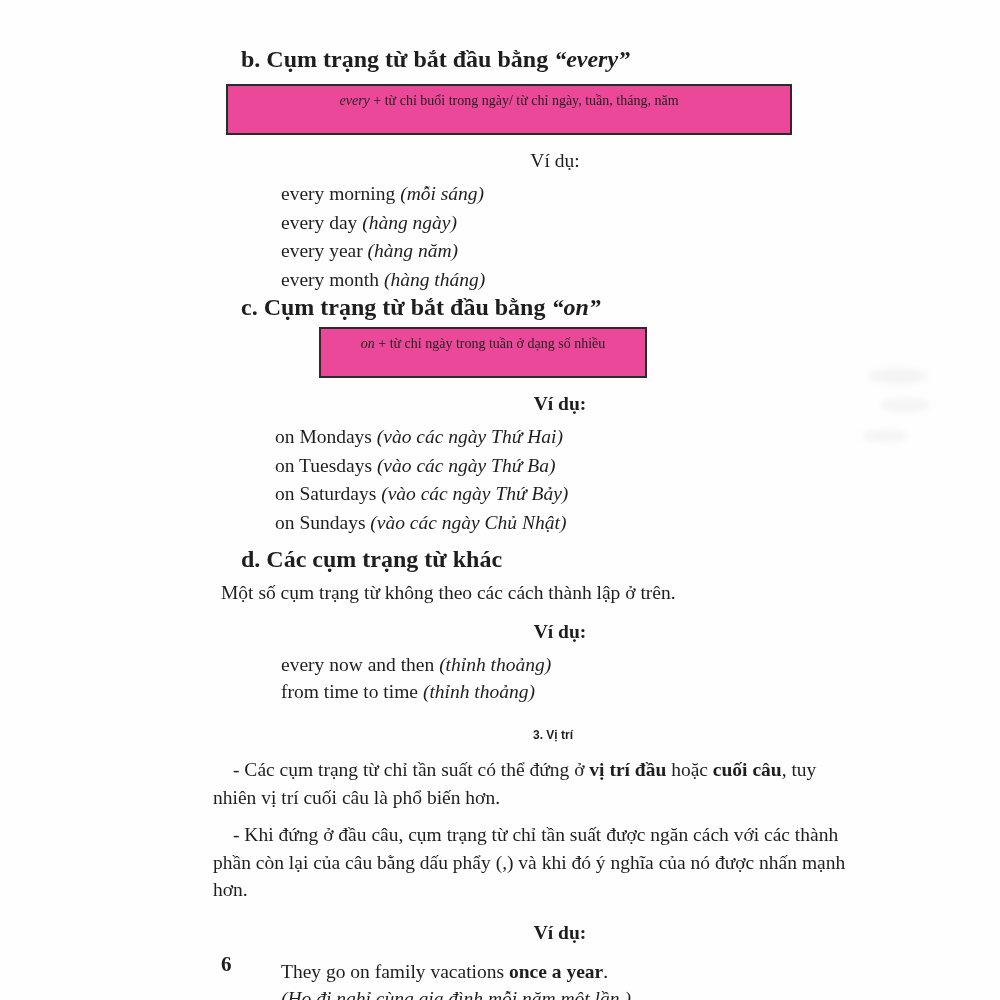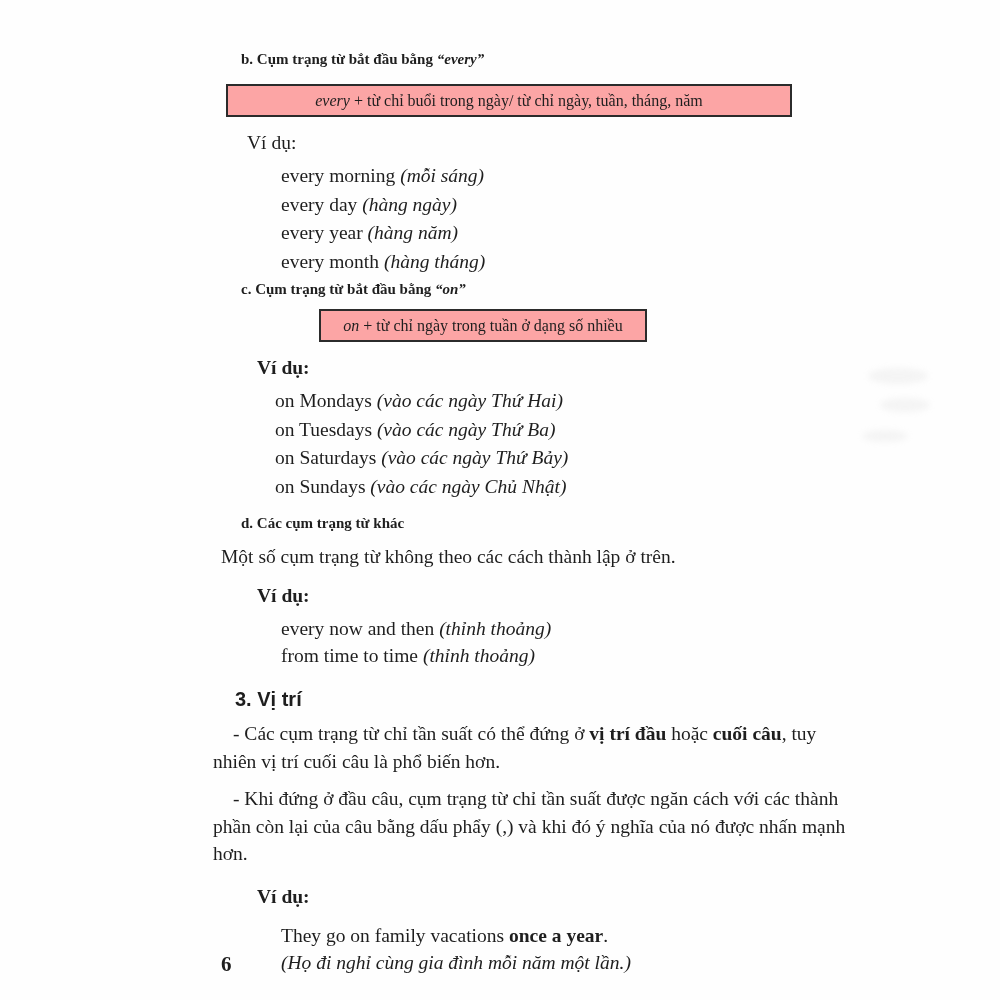--- a/index.html
+++ b/index.html
@@ -18,54 +18,55 @@
   }
   .content {
     position: absolute;
     left: 213px; top: 46px;
     width: 650px;
     font-size: 19.5px;
     line-height: 27px;
   }
   .h-serif {
     font-weight: bold;
-    font-size: 15px;
+    font-size: 24px;
     margin-left: 28px;
     line-height: 26px;
   }
   .h-serif .kw { font-style: italic; }
   .formula-box {
     border: 2px solid #2b2b2b;
     text-align: center;
-    font-size: 16px;
+    font-size: 14px;
     line-height: 26px;
-    padding: 2px 4px 1px 4px;
+    padding: 2px 4px 19px 4px;
     box-sizing: border-box;
-    background: #fca5a5;
+    background: #ec4899;
   }
   .box-every { margin: 12px 0 0 13px; width: 566px; }
   .box-on    { margin: 7px  0 0 106px; width: 328px; }
-  .vd { margin-top: 14px; margin-left: 34px; line-height: 24px; }
+  .vd { margin-top: 14px; margin-left: 34px; line-height: 24px; text-align: center; }
   .vd.bold { font-weight: bold; margin-left: 44px; }
   .ex-list { margin-top: 7px; margin-left: 68px; }
   .ex-line { line-height: 28.5px; white-space: nowrap; }
   .ex-line .vi, .vi-italic { font-style: italic; }
   .para {
     margin-top: 9px;
     text-indent: 20px;
     line-height: 27.5px;
   }
   .para .b { font-weight: bold; }
   .p-intro { margin-top: 8px; margin-left: 8px; line-height: 26px; }
   .h-sans {
     font-family: "Liberation Sans", sans-serif;
     font-weight: bold;
-    font-size: 20px;
-    margin: 18px 0 0 22px;
+    font-size: 12px;
+    margin: 18px 0 0 30px;
     line-height: 24px;
+    text-align: center;
   }
   .sent-pair { margin-top: 13px; margin-left: 68px; line-height: 27px; }
   .sent-pair .b { font-weight: bold; }
   .page-number {
     position: absolute;
     left: 221px; top: 952px;
     font-weight: bold;
     font-size: 21px;
   }
   .smudge {

